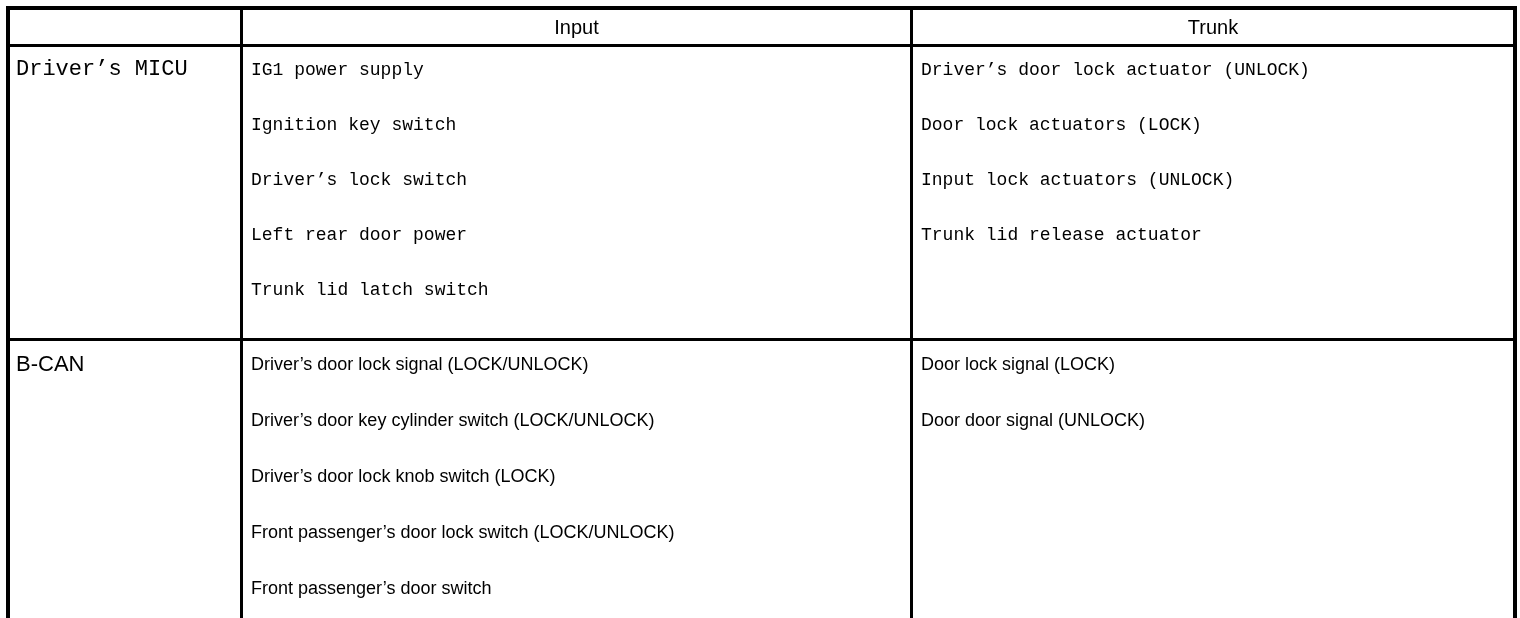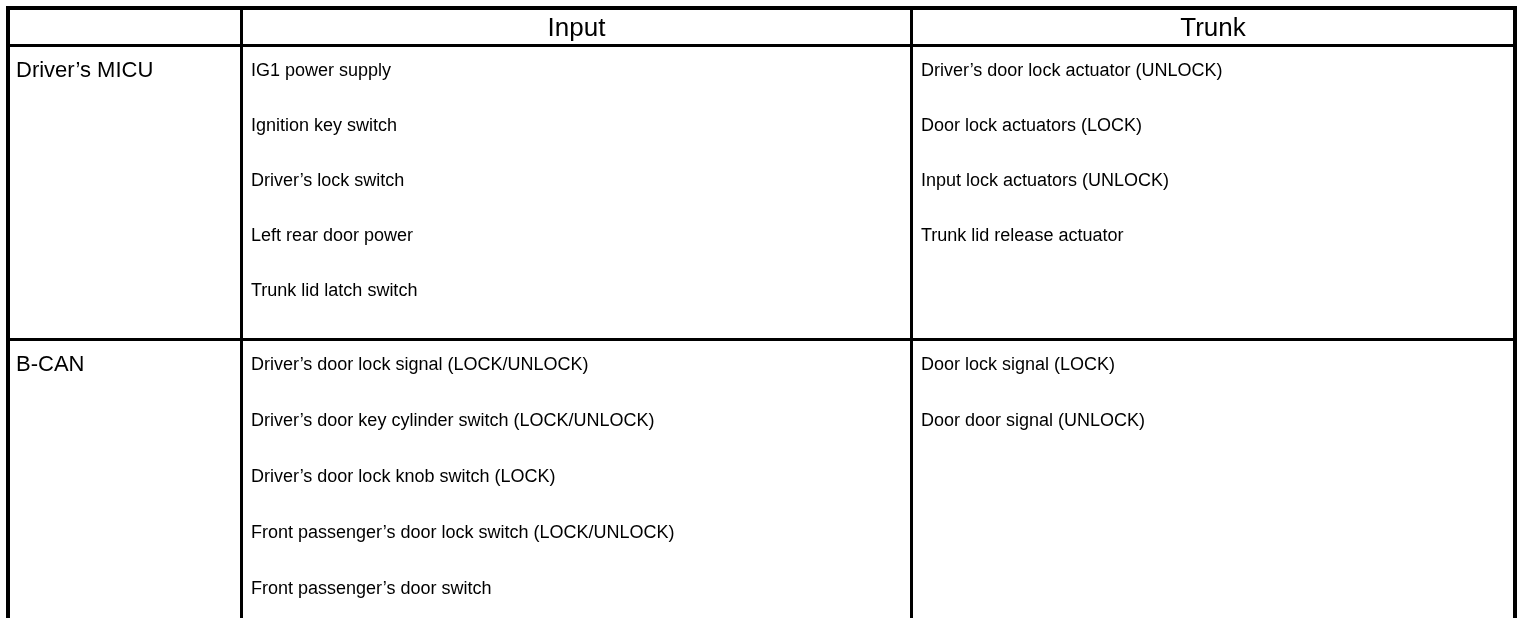--- a/index.html
+++ b/index.html
@@ -50,34 +50,35 @@
     vertical-align: top;
     font-weight: normal;
   }
 
   .col-source  { width: 230px; }
   .col-input   { width: 667px; }
   .col-output  { width: 600px; }
 
   thead th {
     height: 34px;
-    font-size: 26px;
+    font-size: 20px;
     line-height: 34px;
     text-align: center;
     border-bottom: 4px solid #000000;
   }
   thead th.blank-head {
     border-right: 3px solid #000000;
   }
 
   tbody td {
     border-top: 4px solid #000000;
   }
   tbody tr:first-child td {
     border-top: none;
+    font-family: Liberation Mono, monospace;
   }
 
   .cell-source {
     font-size: 22px;
     padding: 10px 0 0 6px;
     border-right: 3px solid #000000;
     white-space: nowrap;
   }
 
   .cell-list {

